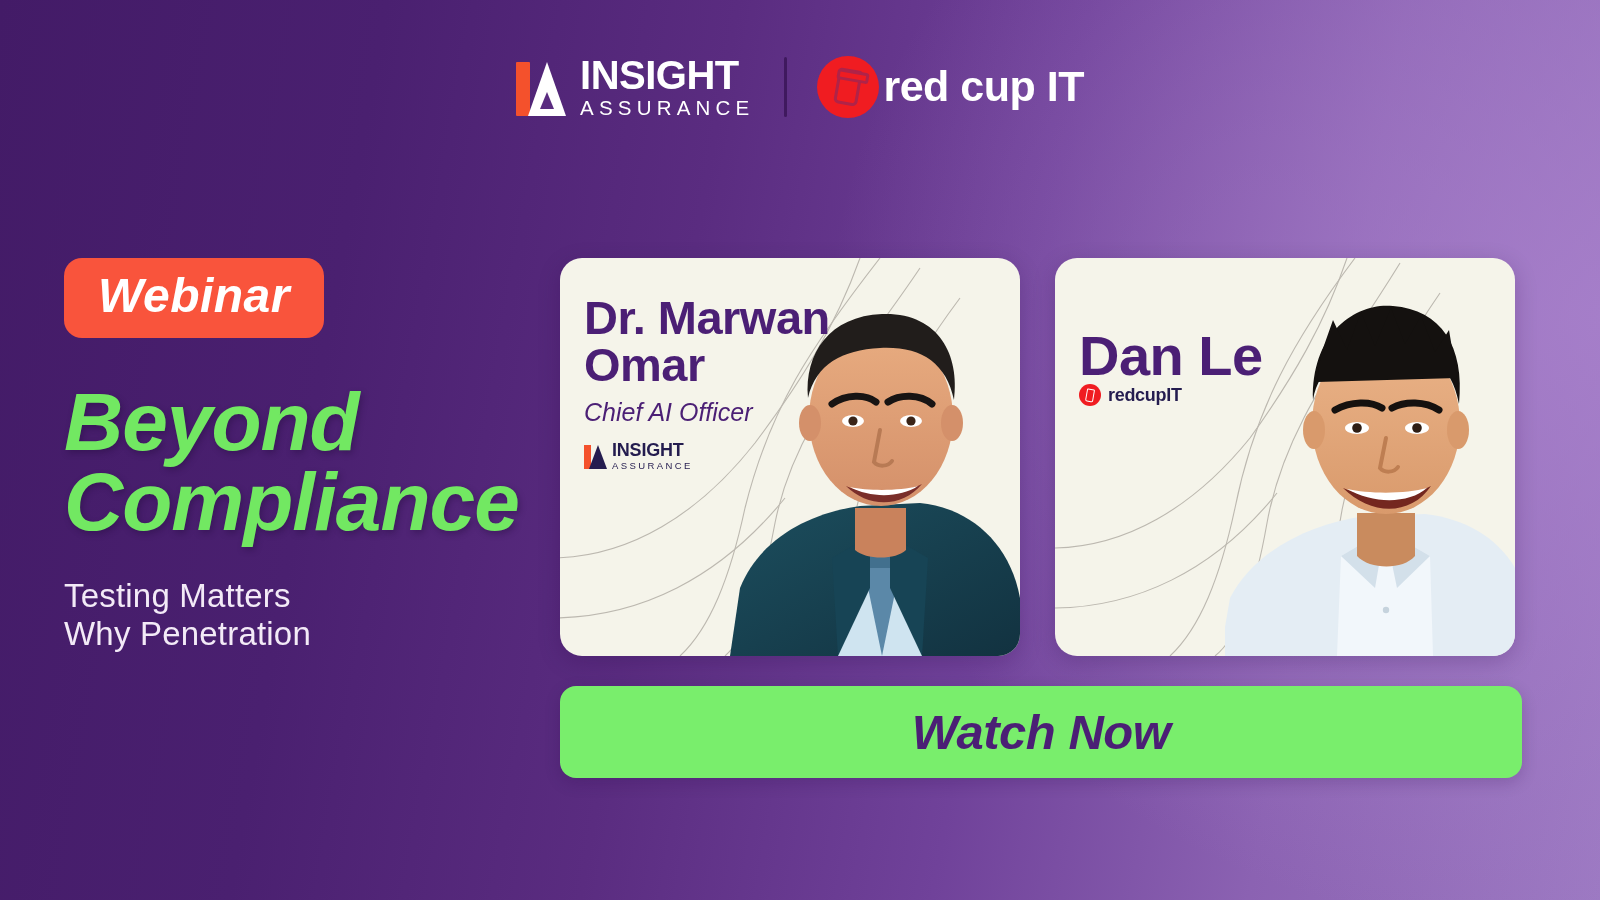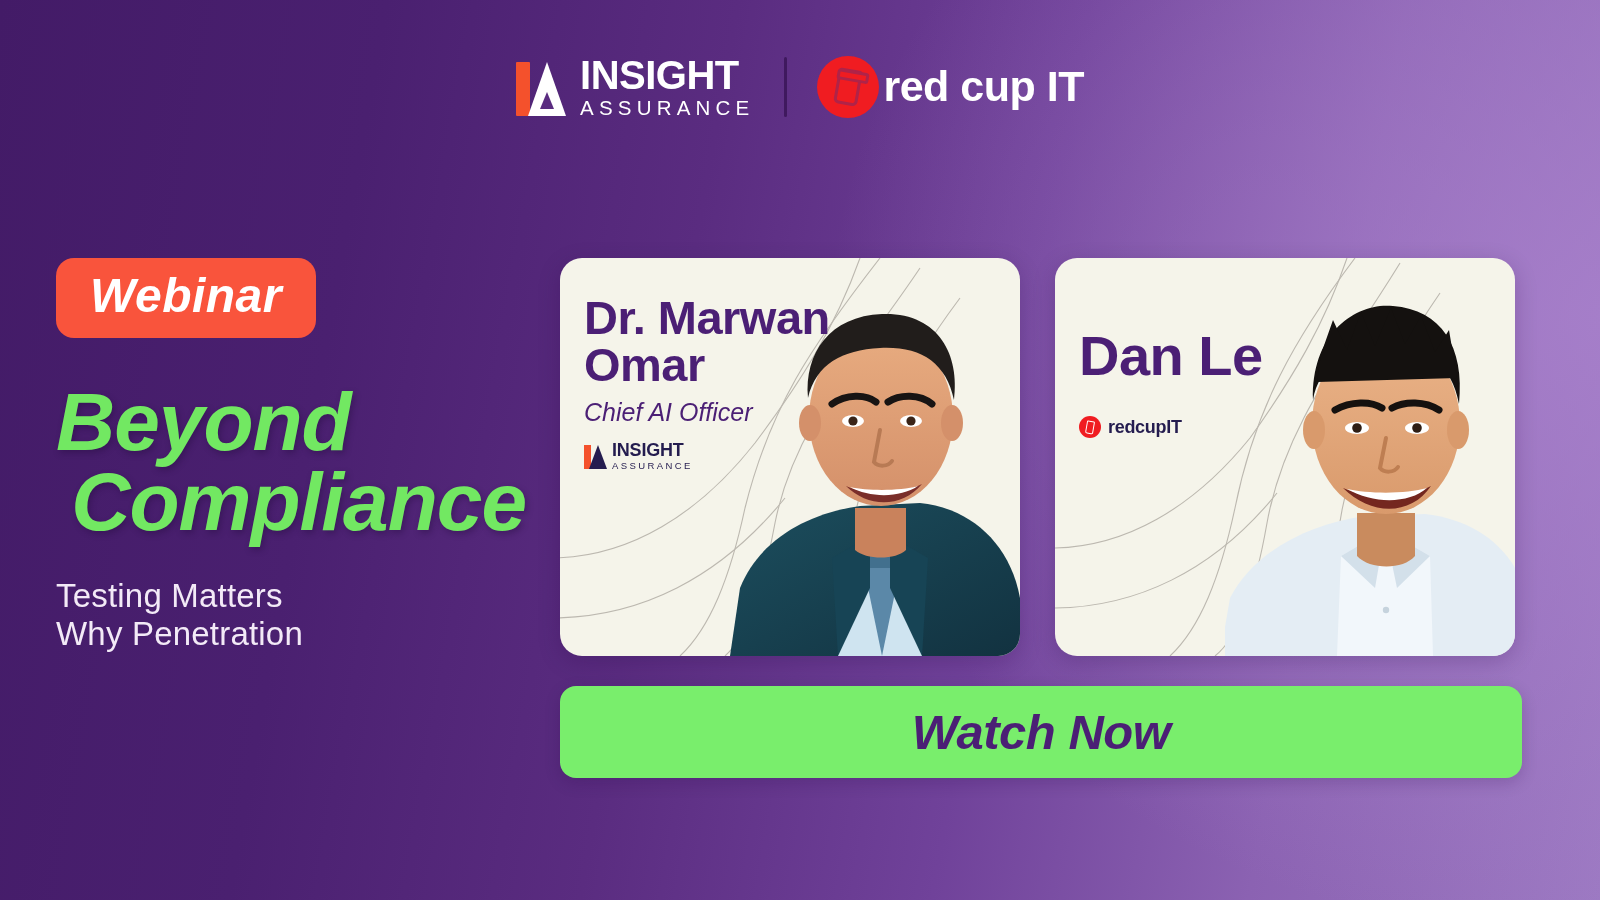--- a/index.html
+++ b/index.html
@@ -64,34 +64,34 @@
     background: #F01C21;
   }
   .rc-mark .cup:before {
     content:""; position:absolute; left:-4px; top:-2px;
     width:26px; height:5px; border:3px solid #B02348; border-radius:3px;
     background:#F01C21;
   }
   .rc-words { color:#fff; font-size:43px; font-weight:700; letter-spacing:-0.5px; white-space:nowrap; }
 
   
-  .left-col { position:absolute; left:56px; top:258px; width:470px; }
+  .left-col { position:absolute; left:64px; top:258px; width:470px; }
   .badge {
     display:inline-block; background:#F9543C; color:#fff;
     border-radius:18px; padding:14px 34px 18px 34px;
     font-size:48px; font-weight:700; font-style:italic; letter-spacing:0.5px;
     line-height:1;
   }
   .headline {
     margin-top:44px;
     color:#72E862; font-size:82px; font-weight:700; font-style:italic;
     line-height:0.98; letter-spacing:-1px;
     text-shadow: 2px 3px 6px rgba(35,10,58,0.38);
   }
-  .headline .l2 { display:block;text-align:right; }
+  .headline .l2 { display:block; }
   .subline {
     margin-top:34px; color:#F3EAF7; font-size:33px; font-weight:400;
     line-height:1.16; letter-spacing:0.2px;
   }
 
   
   .cards { position:absolute; left:560px; top:258px; display:flex; gap:35px; }
   .card {
     position:relative; width:460px; height:398px;
     background:#F5F4EA; border-radius:22px; overflow:hidden;
@@ -112,21 +112,21 @@
 
   .mini-ia { display:flex; align-items:center; gap:6px; margin-top:14px; }
   .mini-ia-mark { position:relative; width:22px; height:26px; }
   .mini-ia-mark .b { position:absolute; left:0; top:2px; width:7px; height:24px; background:#F4512C; }
   .mini-ia-mark .t { position:absolute; left:5px; top:2px; width:0; height:0;
     border-left:9px solid transparent; border-right:9px solid transparent; border-bottom:24px solid #241C4F; }
   .mini-ia-words { display:flex; flex-direction:column; line-height:1; }
   .mini-ia-words .m1 { color:#241C4F; font-size:18px; font-weight:700; letter-spacing:-0.2px; }
   .mini-ia-words .m2 { color:#241C4F; font-size:9.5px; font-weight:400; letter-spacing:2.4px; margin-top:2px; }
 
-  .mini-rc { display:flex; align-items:center; gap:7px; margin-top:32px; }
+  .mini-rc { display:flex; align-items:center; gap:7px; margin-top:0; }
   .mini-rc-mark { width:22px; height:22px; border-radius:50%; background:#F01C21; position:relative; }
   .mini-rc-mark .c {
     position:absolute; left:7px; top:5px; width:8px; height:13px;
     border:1.6px solid #fff; border-radius:1px 1px 2px 2px; transform:rotate(10deg);
   }
   .mini-rc-words { color:#241C4F; font-size:18px; font-weight:700; letter-spacing:-0.3px; }
 
   
   .portrait { position:absolute; bottom:0; z-index:2; }
 

